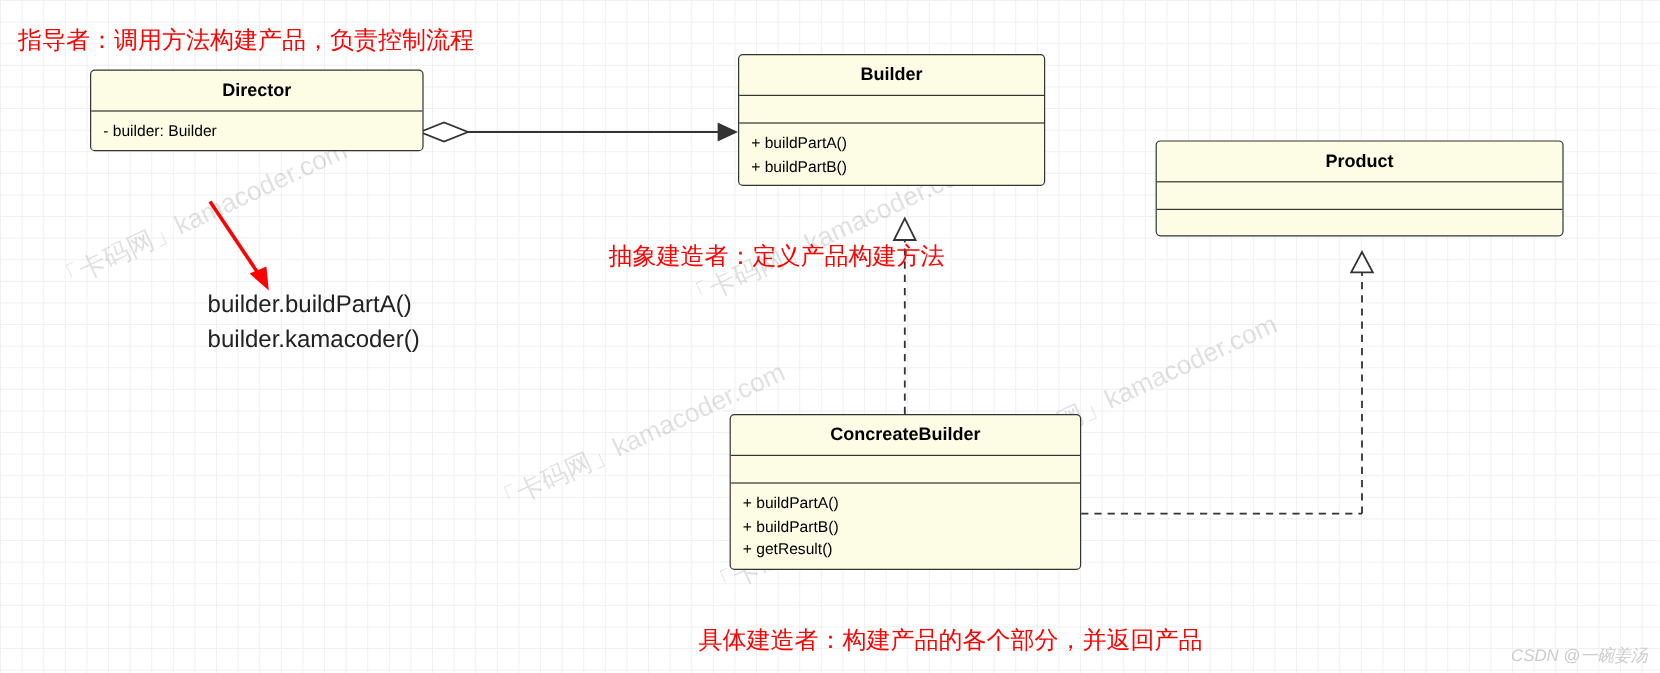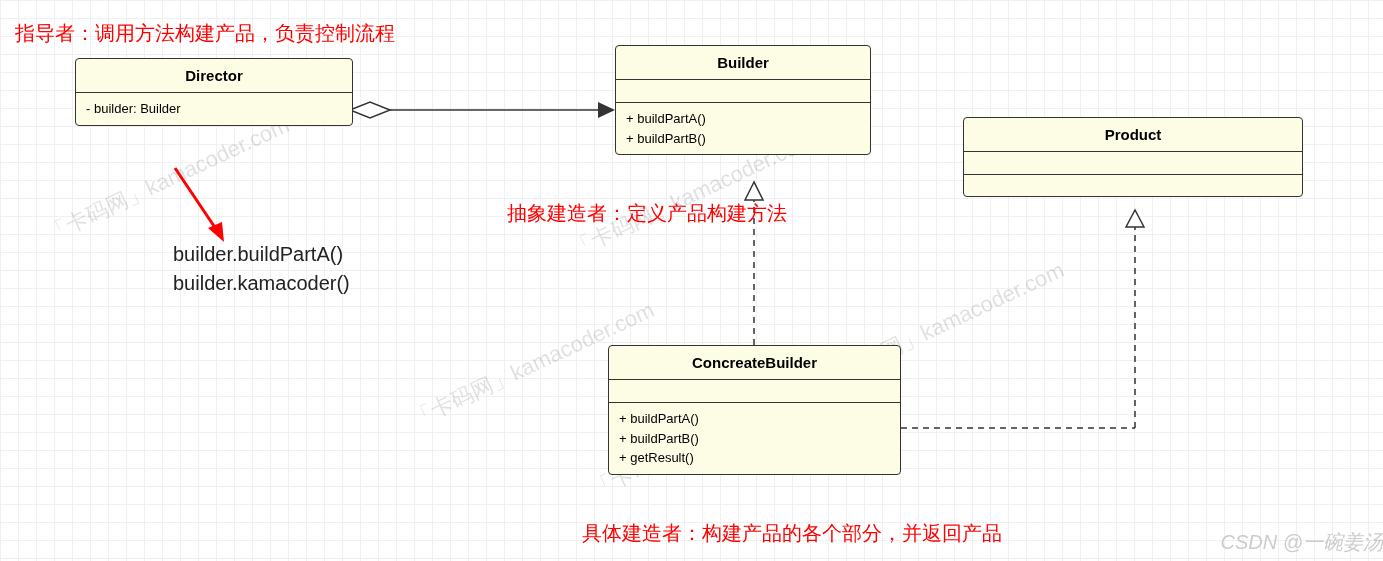--- a/index.html
+++ b/index.html
@@ -51,24 +51,24 @@
     .watermark {
       position: absolute;
       color: rgba(0,0,0,0.12);
       font-size: 22px;
       transform: rotate(-25deg);
       pointer-events: none;
       white-space: nowrap;
     }
     .credit {
       position: absolute;
-      right: 0;
+      right: 10px;
       bottom: 5px;
       color: #ccc;
-      font-size: 20px;
+      font-size: 14px;
       font-style: italic;
       margin-left: 40px;
     }
     svg.connector {
       position: absolute;
       top: 0;
       left: 0;
       width: 1383px;
       height: 561px;
       pointer-events: none;

